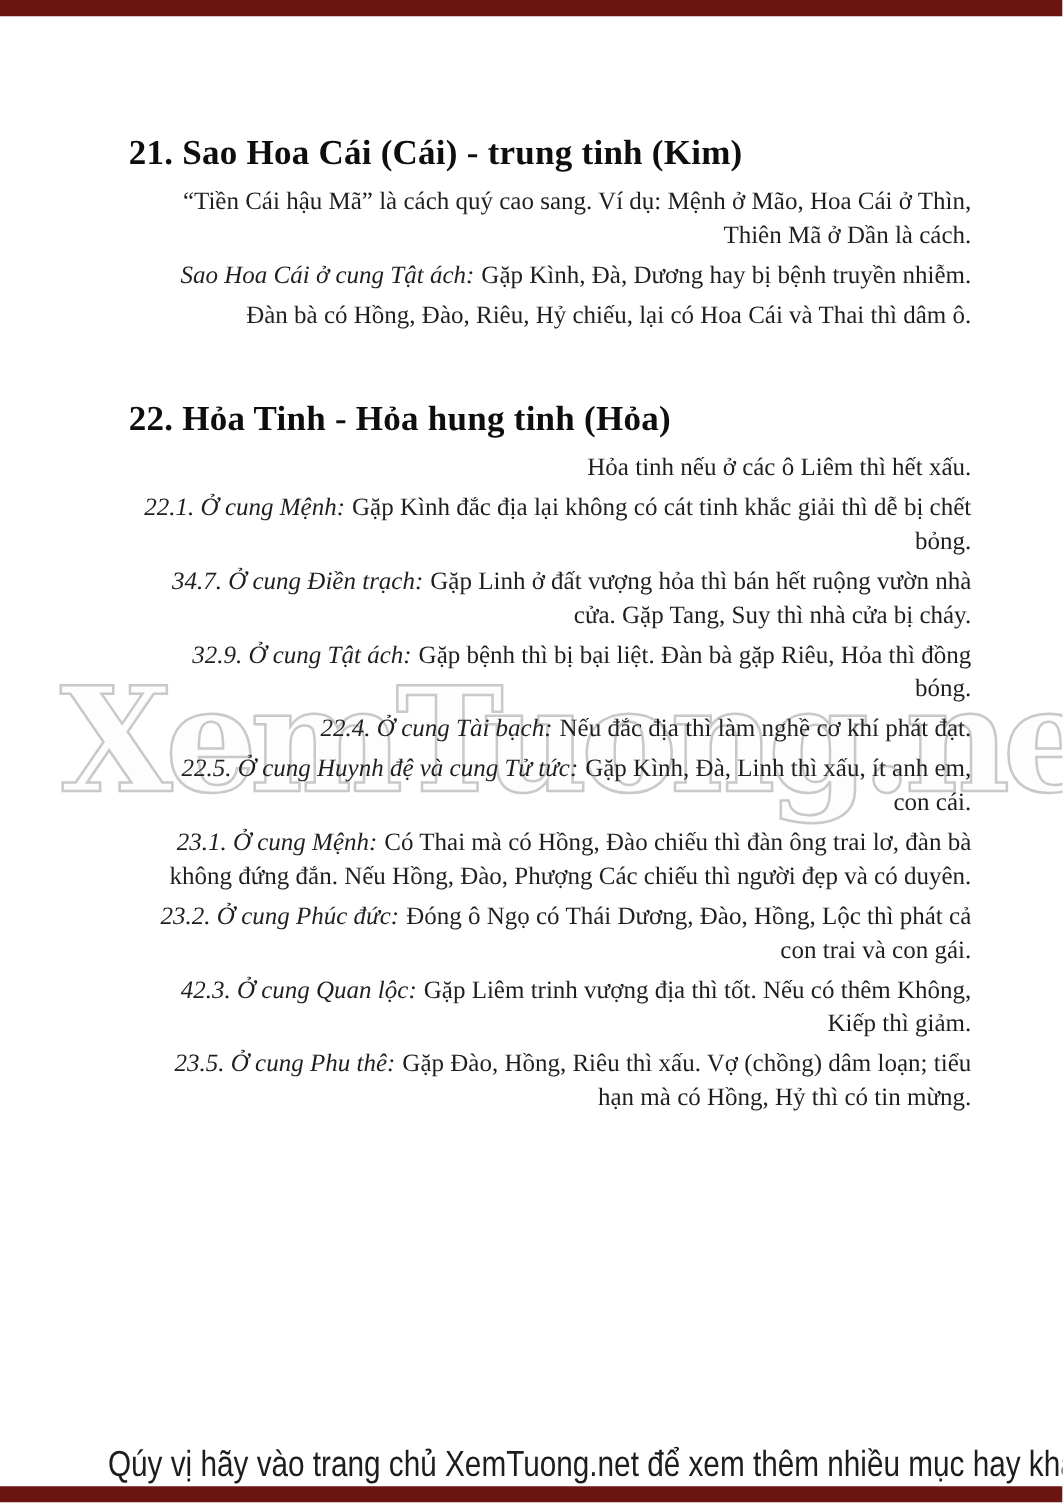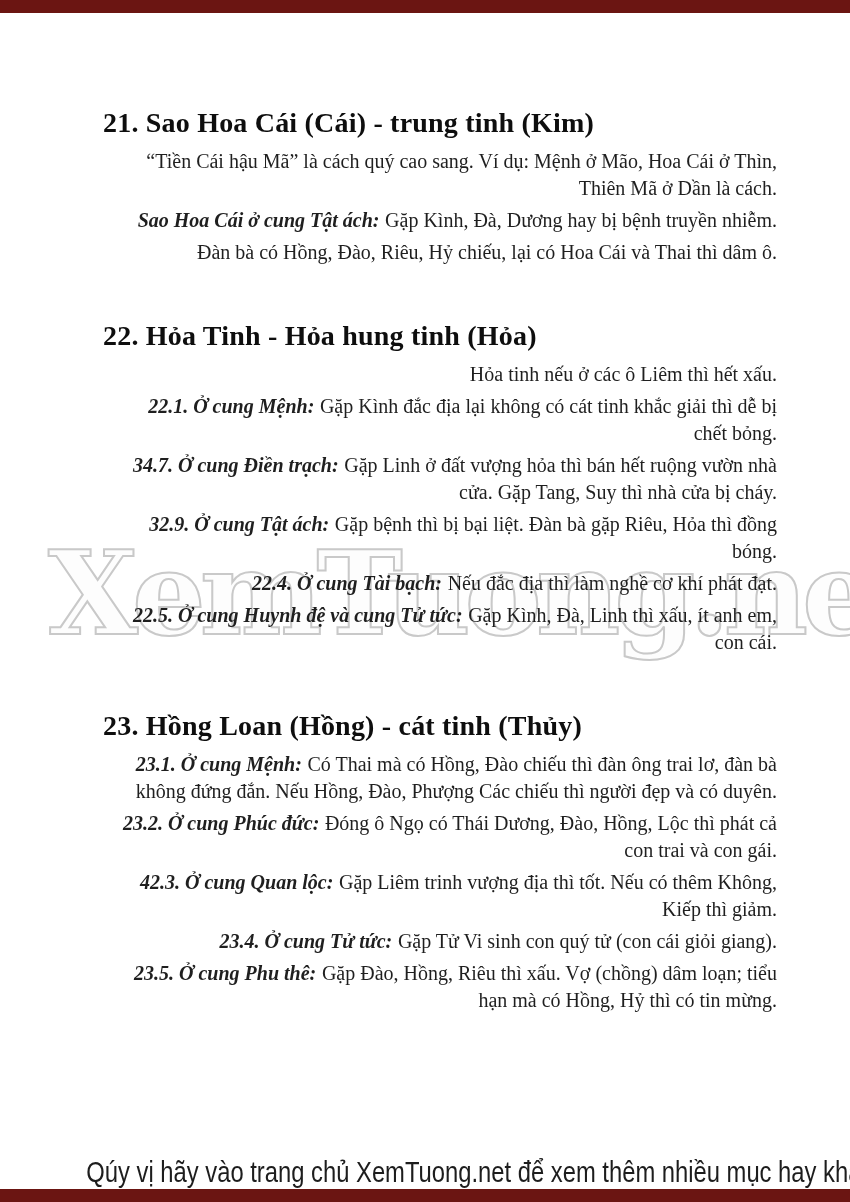--- a/index.html
+++ b/index.html
@@ -52,21 +52,21 @@
   }
   .sec-first h2 { margin-top: 106px; }
   .content p {
     margin: 5px 0 0 0;
     font-size: 20px;
     line-height: 27px;
     text-indent: 40px;
     text-align: right;
   }
   .lead {
-    font-weight: bold;
+    font-weight: normal;
     font-style: italic;
     margin-right: 0.28em;
   }
 
   .footer {
     position: absolute;
     left: 0; right: 0; bottom: 13px;
     z-index: 1;
     text-align: center;
   }
@@ -103,25 +103,23 @@
       <h2>22. Hỏa Tinh - Hỏa hung tinh (Hỏa)</h2>
       <p><span>Hỏa tinh nếu ở các ô Liêm thì hết xấu.</span></p>
       <p><span class="lead">22.1. Ở cung Mệnh:</span><span>Gặp Kình đắc địa lại không có cát tinh khắc giải thì dễ bị chết bỏng.</span></p>
       <p><span class="lead">34.7. Ở cung Điền trạch:</span><span>Gặp Linh ở đất vượng hỏa thì bán hết ruộng vườn nhà cửa. Gặp Tang, Suy thì nhà cửa bị cháy.</span></p>
       <p><span class="lead">32.9. Ở cung Tật ách:</span><span>Gặp bệnh thì bị bại liệt. Đàn bà gặp Riêu, Hỏa thì đồng bóng.</span></p>
       <p><span class="lead">22.4. Ở cung Tài bạch:</span><span>Nếu đắc địa thì làm nghề cơ khí phát đạt.</span></p>
       <p><span class="lead">22.5. Ở cung Huynh đệ và cung Tử tức:</span><span>Gặp Kình, Đà, Linh thì xấu, ít anh em, con cái.</span></p>
     </section>
 
     <section class="sec">
-      <h2>23. Hồng Loan (Hồng) - cát tinh (Thủy)</h2>
       <p><span class="lead">23.1. Ở cung Mệnh:</span><span>Có Thai mà có Hồng, Đào chiếu thì đàn ông trai lơ, đàn bà không đứng đắn. Nếu Hồng, Đào, Phượng Các chiếu thì người đẹp và có duyên.</span></p>
       <p><span class="lead">23.2. Ở cung Phúc đức:</span><span>Đóng ô Ngọ có Thái Dương, Đào, Hồng, Lộc thì phát cả con trai và con gái.</span></p>
       <p><span class="lead">42.3. Ở cung Quan lộc:</span><span>Gặp Liêm trinh vượng địa thì tốt. Nếu có thêm Không, Kiếp thì giảm.</span></p>
-      <p><span class="lead">23.4. Ở cung Tử tức:</span><span>Gặp Tử Vi sinh con quý tử (con cái giỏi giang).</span></p>
       <p><span class="lead">23.5. Ở cung Phu thê:</span><span>Gặp Đào, Hồng, Riêu thì xấu. Vợ (chồng) dâm loạn; tiểu hạn mà có Hồng, Hỷ thì có tin mừng.</span></p>
     </section>
 
   </main>
 
   <div class="footer">
     <span>Qúy vị hãy vào trang chủ XemTuong.net để xem thêm nhiều mục hay khác</span>
   </div>
 
   <div class="edge-bar bottom"></div>

